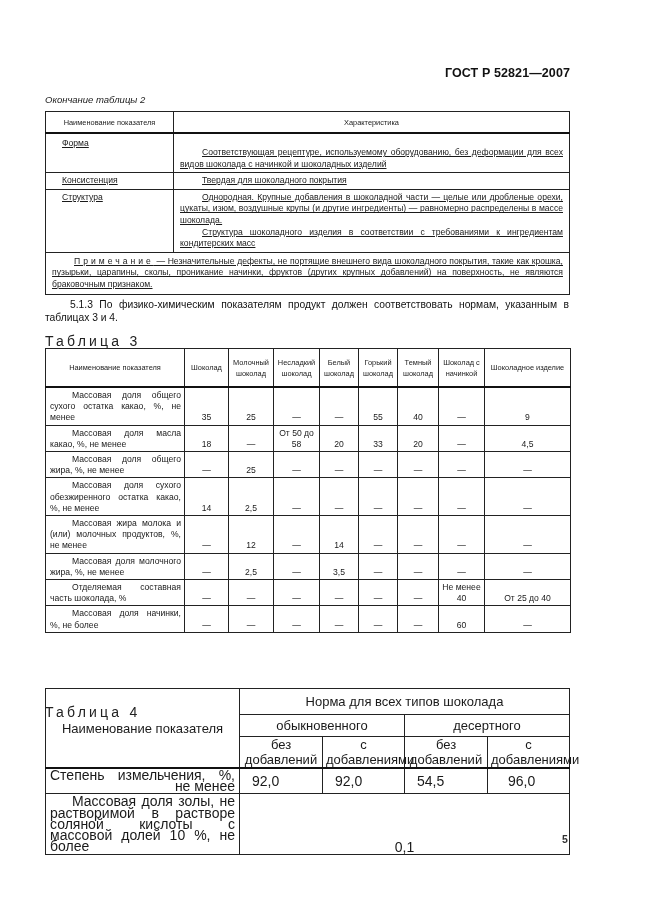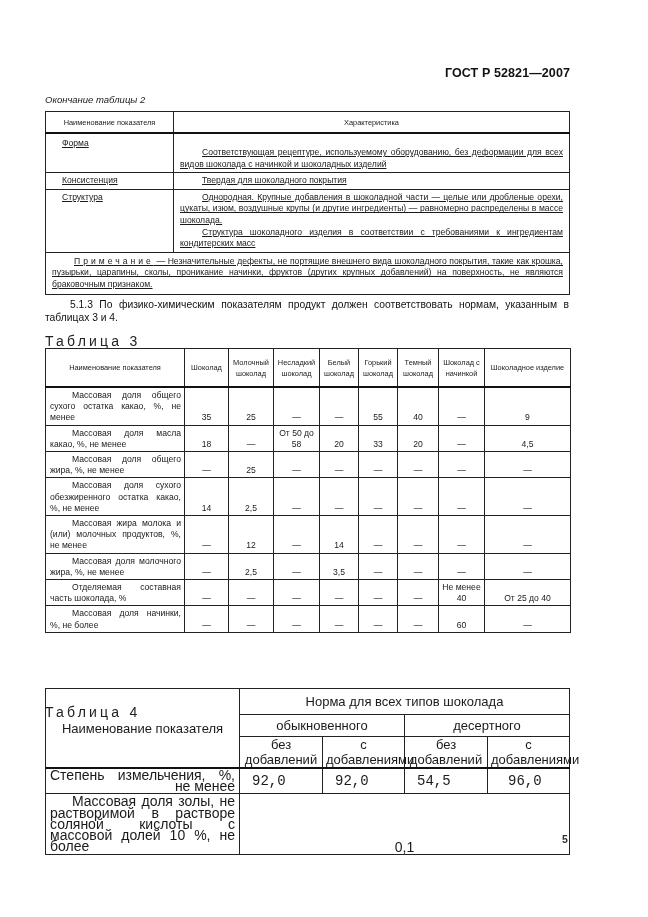--- a/index.html
+++ b/index.html
@@ -22,21 +22,21 @@
   .tcap{left:45px;font-size:14px;letter-spacing:3.2px;color:#222;}
   .t3{left:45px;top:348px;width:525px;table-layout:fixed;}
   .t3 th{font-size:7.4px;line-height:11px;text-align:center;height:37px;border-bottom:2px solid #111;padding:0 1px;}
   .t3 td{font-size:8.6px;line-height:11.2px;vertical-align:bottom;text-align:center;padding:1px 2px;}
   .t3 td.name{text-align:justify;text-align-last:left;padding:2px 3px 1px 4px;}
   .t4{left:45px;top:688px;width:525px;table-layout:fixed;}
   .t4 th{font-size:13px;text-align:center;}
   .t4 td{font-size:14px;line-height:11.2px;margin-top:6px;}
   .t4 td.name{text-align:justify;text-align-last:right;padding:1px 4px;}
   .t4 td.name2{text-align:justify;padding:2px 4px;vertical-align:top;}
-  .t4 td.val{text-align:left;padding-left:12px;font-family:Liberation Mono, monospace;}
+  .t4 td.val{text-align:left;padding-left:12px;}
   .pageno{left:562px;top:833px;font-size:10.5px;font-weight:bold;color:#333;}
 </style>
 </head>
 <body>
 
 <div class="abs gost">ГОСТ Р 52821—2007</div>
 
 <div class="abs caption-it">Окончание таблицы 2</div>
 
 <table class="t2">

